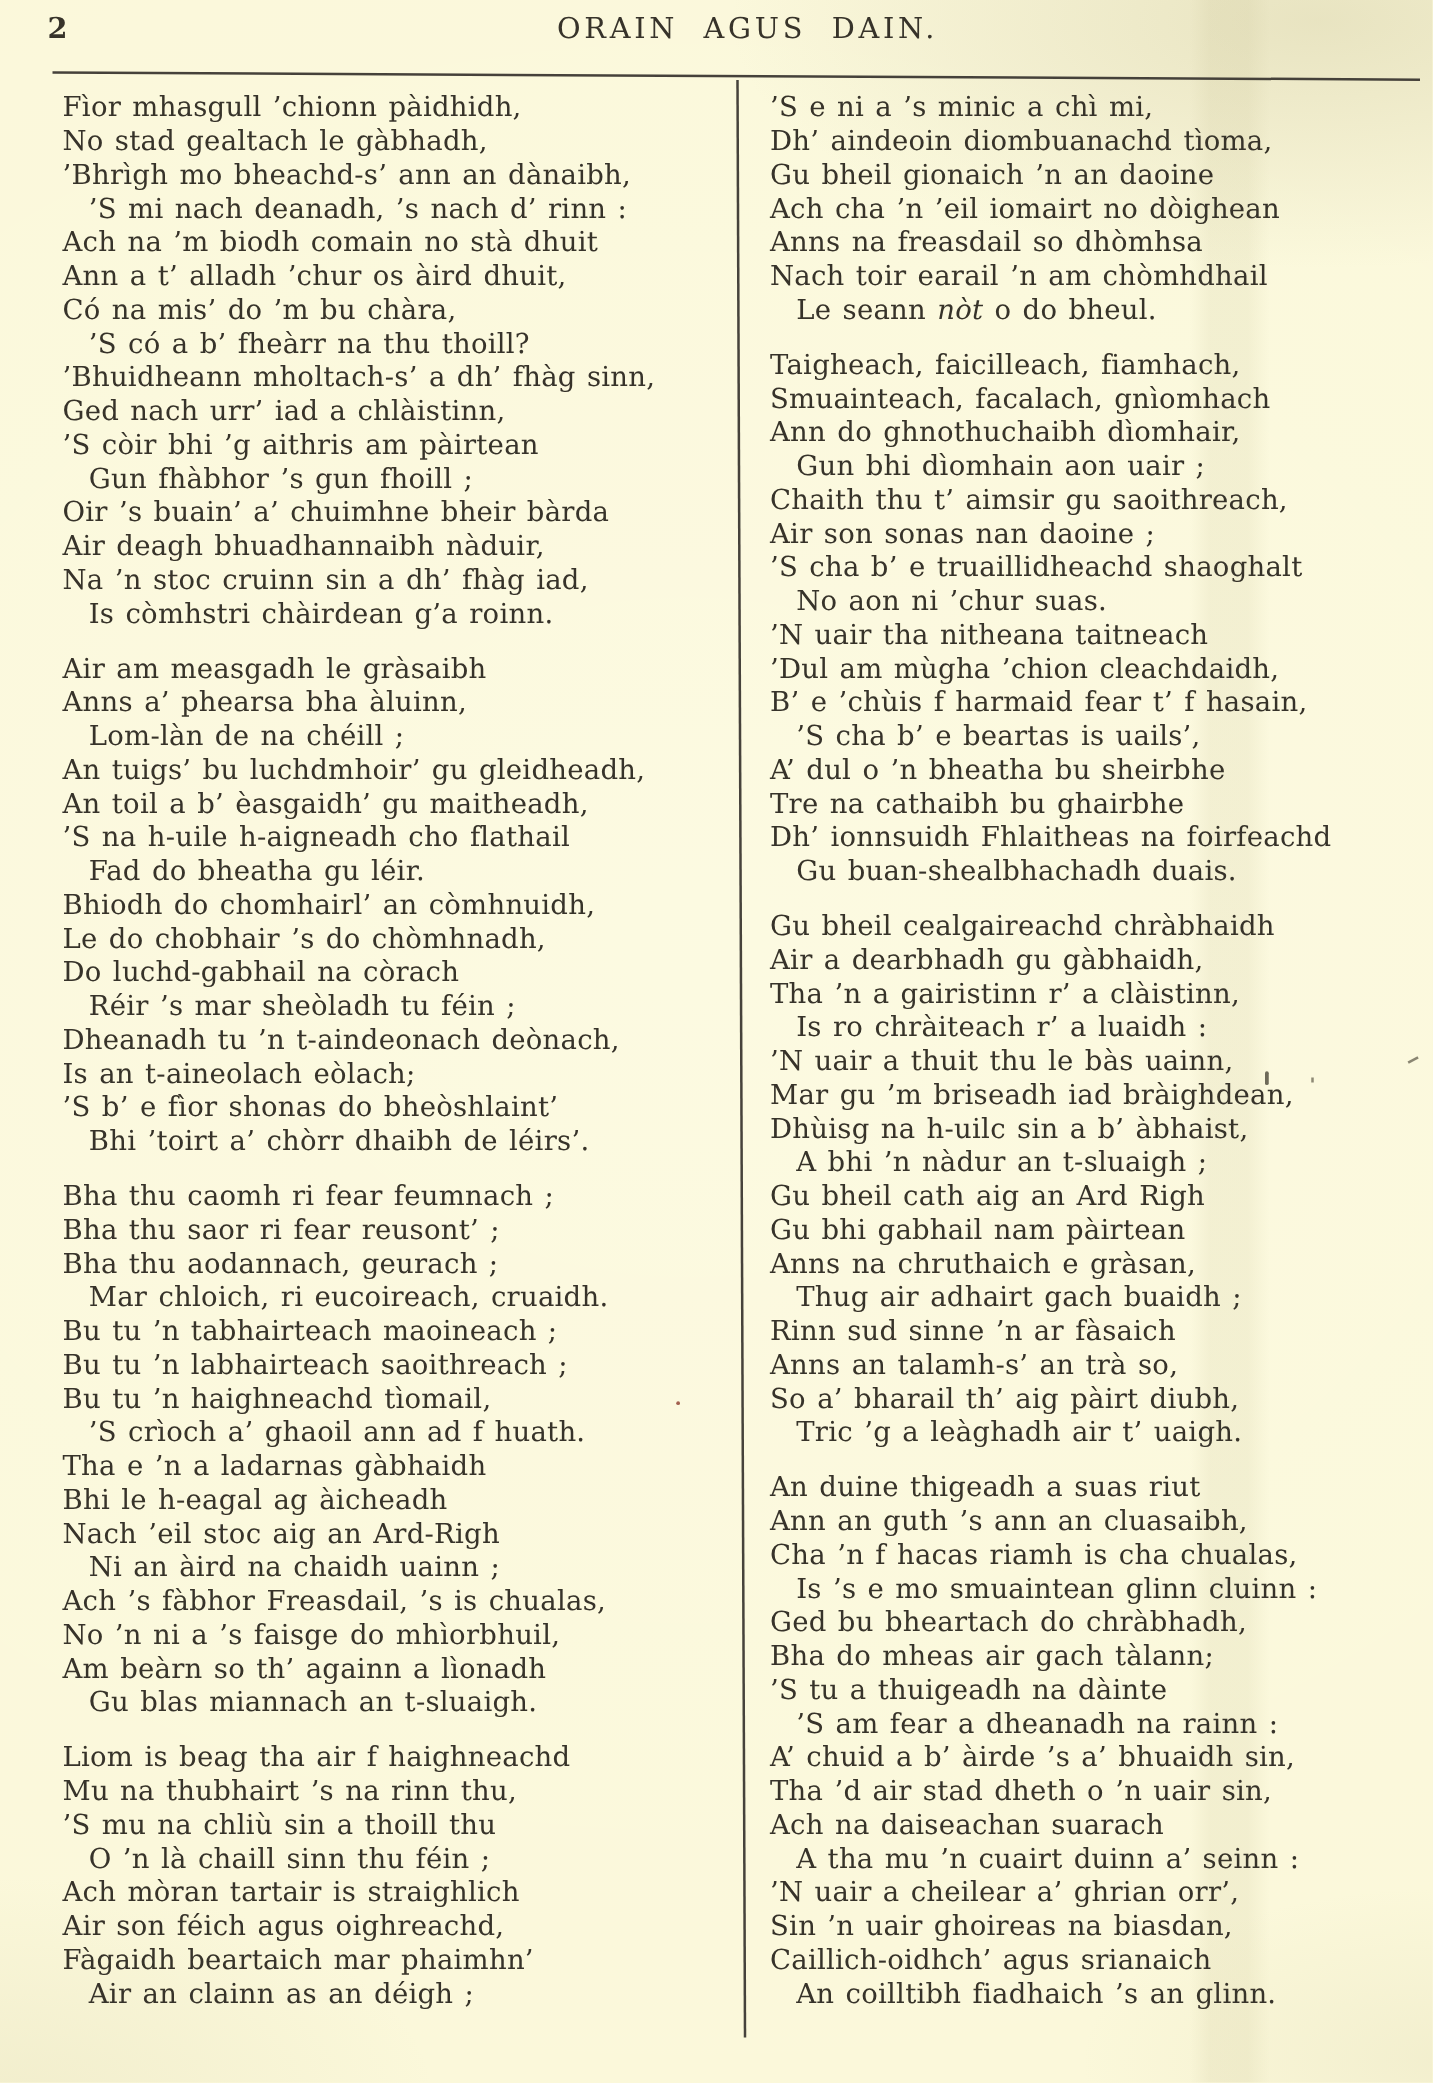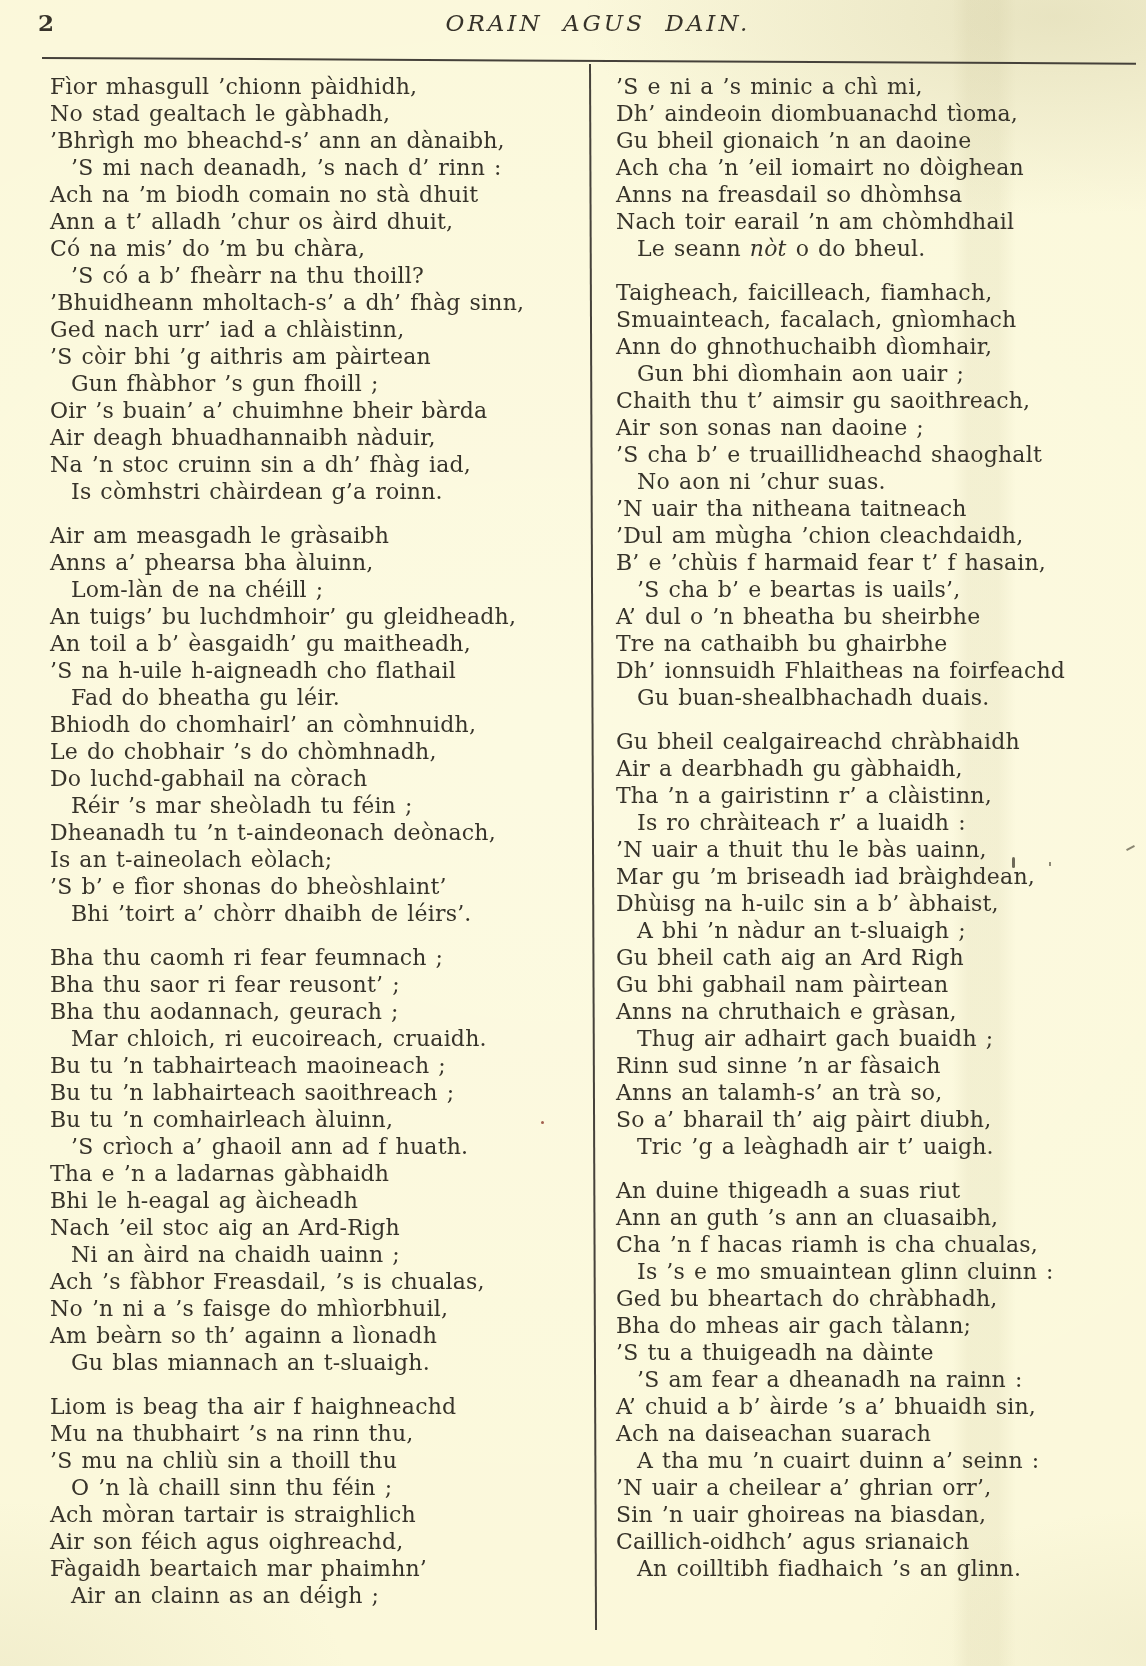--- a/index.html
+++ b/index.html
@@ -19,21 +19,20 @@
       radial-gradient(ellipse 1500px 1200px at 48% 45%, rgba(255,255,242,0.30), transparent 78%);
   }
   .page-number{
     position:absolute;left:38px;top:9px;
     font-size:23px;font-weight:bold;color:var(--ink);letter-spacing:1px;
   }
   .running-title{
     position:absolute;left:598px;top:10px;transform:translateX(-50%);
     font-size:23px;letter-spacing:3px;word-spacing:10px;color:var(--ink);
     white-space:nowrap;
-    font-style:italic;
   }
   .head-rule{
     position:absolute;left:42px;top:57px;width:1094px;height:2px;
     background:#45413a;transform:rotate(0.30deg);transform-origin:left center;
   }
   .col-divider{
     position:absolute;left:589px;top:64px;width:2px;height:1566px;
     background:#46423b;transform:rotate(-0.22deg);transform-origin:top center;
   }
   .col{position:absolute;top:73px;}
@@ -97,21 +96,21 @@
       <div class="line"><span>’S b’ e fìor shonas do bheòshlaint’</span></div>
       <div class="line indent"><span>Bhi ’toirt a’ chòrr dhaibh de léirs’.</span></div>
     </div>
     <div class="stanza">
       <div class="line"><span>Bha thu caomh ri fear feumnach ;</span></div>
       <div class="line"><span>Bha thu saor ri fear reusont’ ;</span></div>
       <div class="line"><span>Bha thu aodannach, geurach ;</span></div>
       <div class="line indent"><span>Mar chloich, ri eucoireach, cruaidh.</span></div>
       <div class="line"><span>Bu tu ’n tabhairteach maoineach ;</span></div>
       <div class="line"><span>Bu tu ’n labhairteach saoithreach ;</span></div>
-      <div class="line"><span>Bu tu ’n comhairleach àluinn,</span></div>
+      <div class="line"><span>Bu tu ’n haighneachd tìomail,</span></div>
       <div class="line indent"><span>’S crìoch a’ ghaoil ann ad f huath.</span></div>
       <div class="line"><span>Tha e ’n a ladarnas gàbhaidh</span></div>
       <div class="line"><span>Bhi le h-eagal ag àicheadh</span></div>
       <div class="line"><span>Nach ’eil stoc aig an Ard-Righ</span></div>
       <div class="line indent"><span>Ni an àird na chaidh uainn ;</span></div>
       <div class="line"><span>Ach ’s fàbhor Freasdail, ’s is chualas,</span></div>
       <div class="line"><span>No ’n ni a ’s faisge do mhìorbhuil,</span></div>
       <div class="line"><span>Am beàrn so th’ againn a lìonadh</span></div>
       <div class="line indent"><span>Gu blas miannach an t-sluaigh.</span></div>
     </div>
@@ -175,20 +174,21 @@
     <div class="stanza">
       <div class="line"><span>An duine thigeadh a suas riut</span></div>
       <div class="line"><span>Ann an guth ’s ann an cluasaibh,</span></div>
       <div class="line"><span>Cha ’n f hacas riamh is cha chualas,</span></div>
       <div class="line indent"><span>Is ’s e mo smuaintean glinn cluinn :</span></div>
       <div class="line"><span>Ged bu bheartach do chràbhadh,</span></div>
       <div class="line"><span>Bha do mheas air gach tàlann;</span></div>
       <div class="line"><span>’S tu a thuigeadh na dàinte</span></div>
       <div class="line indent"><span>’S am fear a dheanadh na rainn :</span></div>
       <div class="line"><span>A’ chuid a b’ àirde ’s a’ bhuaidh sin,</span></div>
+      <div class="line"><span>Tha ’d air stad dheth o ’n uair sin,</span></div>
       <div class="line"><span>Ach na daiseachan suarach</span></div>
       <div class="line indent"><span>A tha mu ’n cuairt duinn a’ seinn :</span></div>
       <div class="line"><span>’N uair a cheilear a’ ghrian orr’,</span></div>
       <div class="line"><span>Sin ’n uair ghoireas na biasdan,</span></div>
       <div class="line"><span>Caillich-oidhch’ agus srianaich</span></div>
       <div class="line indent"><span>An coilltibh fiadhaich ’s an glinn.</span></div>
     </div>
   </div>
 
 <div class="speck speck-1"></div>

